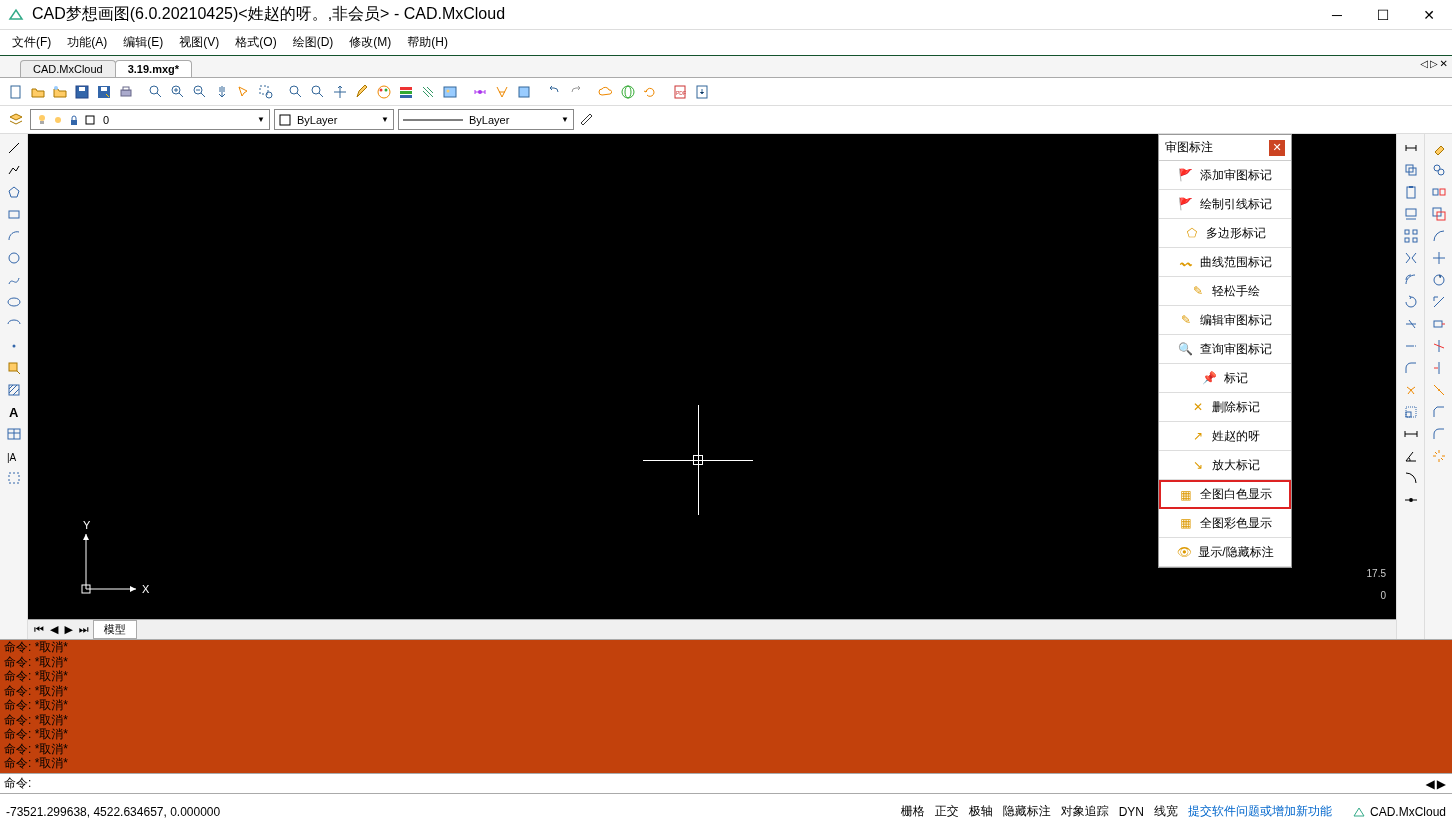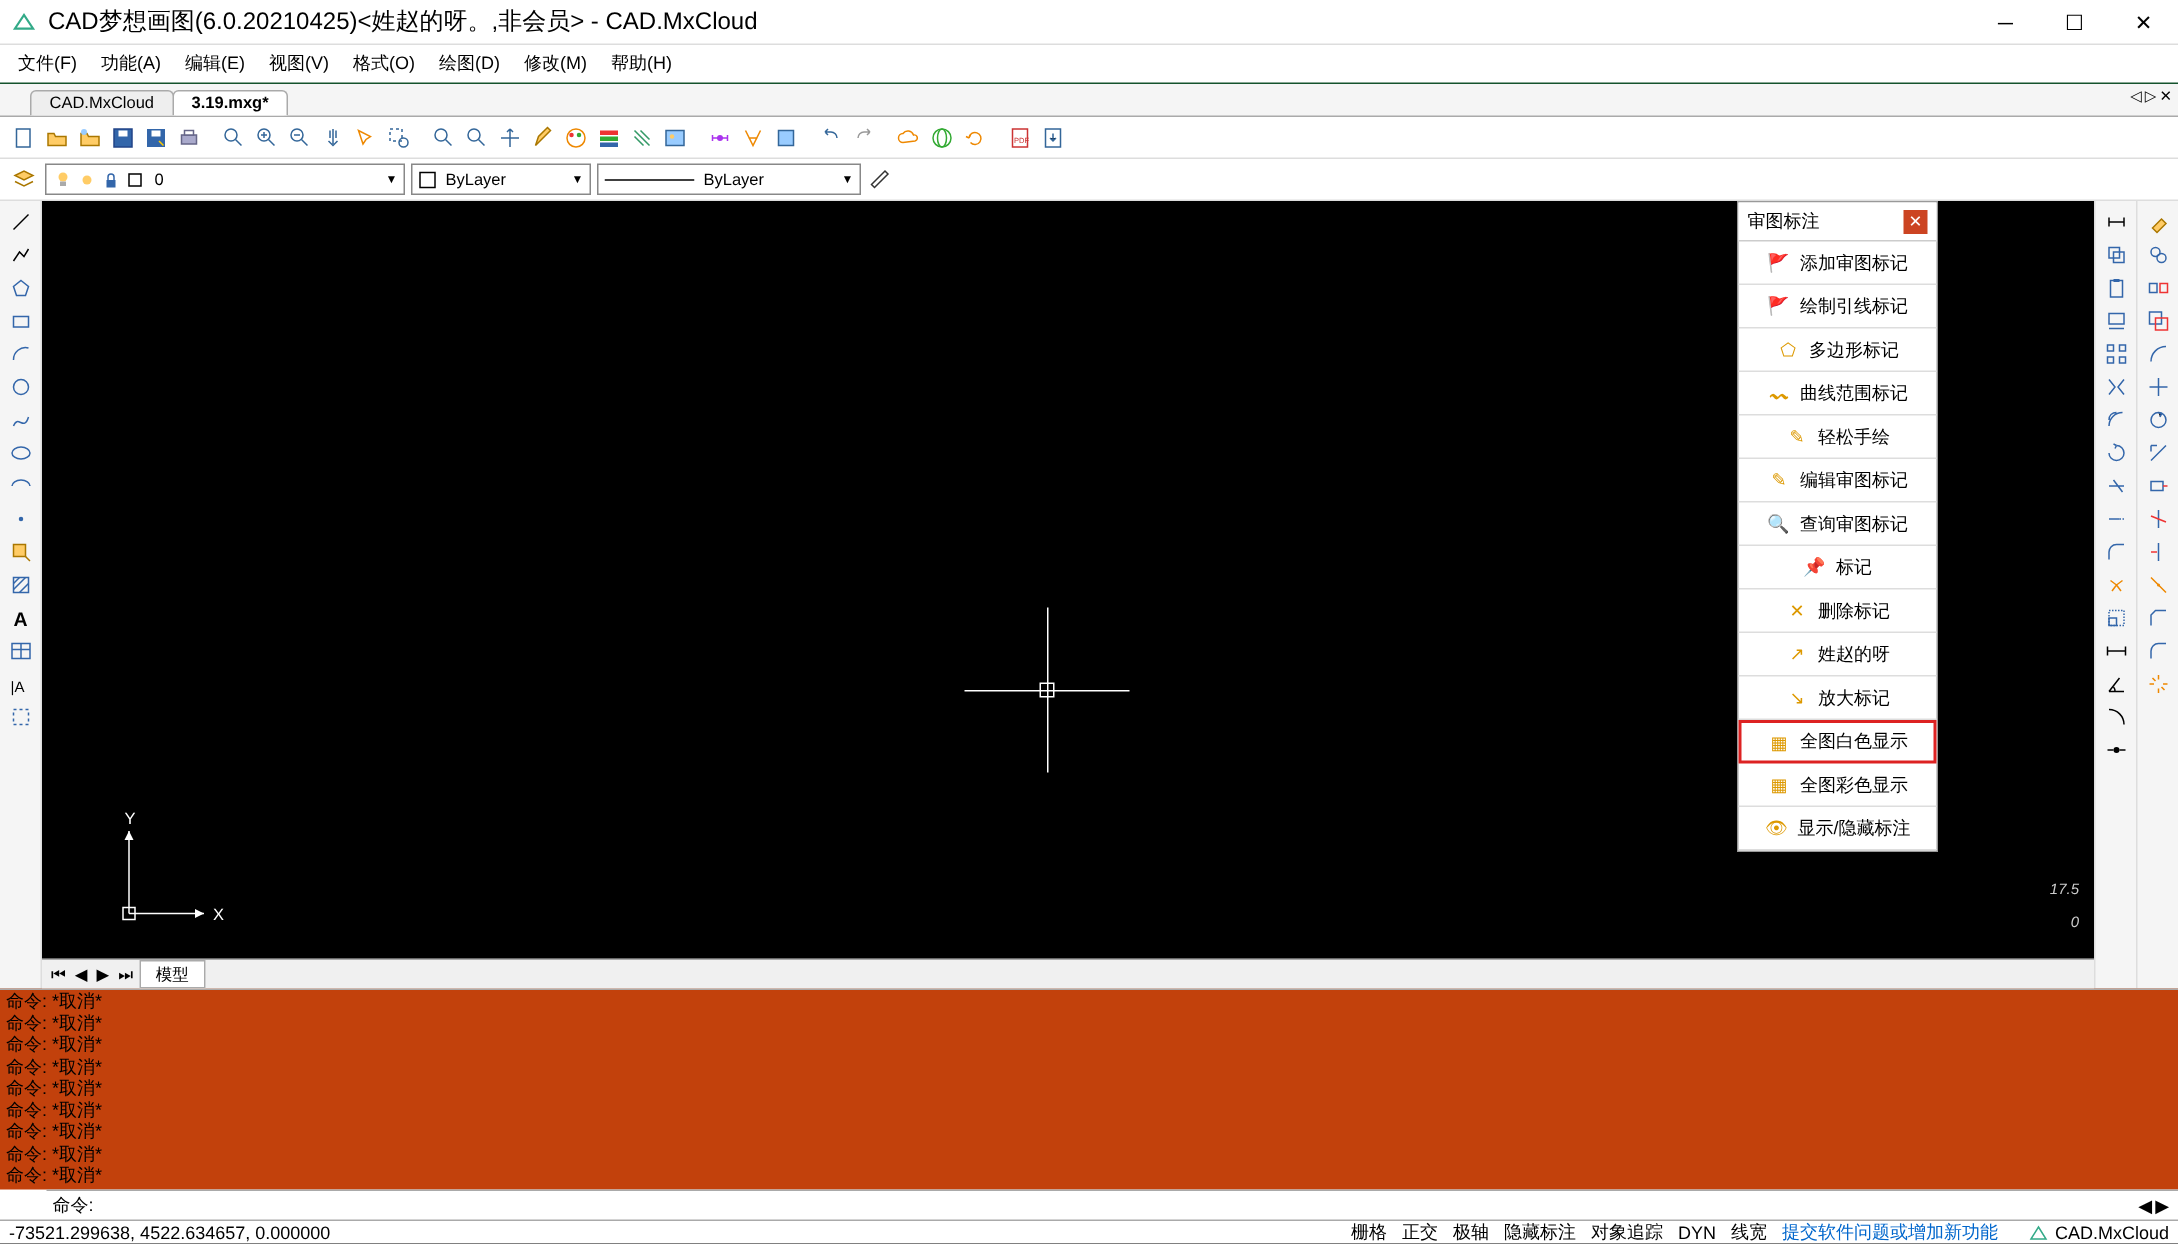--- a/index.html
+++ b/index.html
@@ -32,31 +32,31 @@
 .panel { position: absolute; right: 104px; top: 0px; width: 134px; background: #fff; border: 1px solid #999; box-shadow: 2px 2px 6px rgba(0,0,0,0.3); }
 .panel .phead { height: 26px; display: flex; align-items: center; border-bottom: 1px solid #ccc; padding: 0 6px; font-size: 12px; background: #fff; }
 .panel .phead .close { margin-left: auto; width: 16px; height: 16px; background: #c42; color: #fff; display: flex; align-items: center; justify-content: center; font-size: 11px; }
 .panel .pitem { height: 29px; display: flex; align-items: center; border-bottom: 1px solid #ddd; padding: 0 6px; gap: 6px; font-size: 12px; justify-content: center; }
 .panel .pitem.sel { border: 2px solid #d22; }
 .panel .picon { width: 16px; flex-shrink: 0; display: flex; align-items: center; justify-content: center; }
 .sheettabs { height: 20px; display: flex; align-items: center; border-top: 1px solid #aaa; background: #f0f0f0; font-size: 11px; padding: 0 4px; gap: 2px; }
 .sheettabs .nav { padding: 0 2px; }
 .sheettabs .stab { padding: 1px 10px; background: #fff; border: 1px solid #aaa; }
 .cmdlog { height: 134px; border-top: 1px solid #aaa; background: #c2410c; font-size: 12px; font-family: SimSun, monospace; overflow: hidden; padding: 0 4px; line-height: 14.5px; }
-.cmdinput { height: 20px; border-top: 1px solid #aaa; display: flex; align-items: center; padding: 0 4px; font-size: 12px; margin-left: 31px; }
+.cmdinput { height: 20px; border-top: 1px solid #aaa; display: flex; align-items: center; padding: 0 4px; font-size: 12px; }
 .cmdinput input { flex: 1; border: none; outline: none; font-size: 12px; font-family: SimSun, monospace; margin-left: 4px; }
 .cmdnav { position: absolute; right: 6px; display: flex; gap: 2px; }
-.statusbar { height: 16px; border-top: 1px solid #aaa; display: flex; align-items: center; font-size: 12px; padding: 0 6px; }
+.statusbar { height: 36px; border-top: 1px solid #aaa; display: flex; align-items: center; font-size: 12px; padding: 0 6px; }
 .statusbar .coords { flex: 0 0 auto; }
 .statusbar .sbtns { margin-left: auto; display: flex; gap: 10px; align-items: center; }
 .statusbar .sbtn { }
 .statusbar .link { color: #06c; }
 .statusbar .brand { display: flex; align-items: center; gap: 4px; margin-left: 10px; }
 .cmdrow { position: relative; }
-.scalenum { position: absolute; color: #ccc; font-size: 10px; font-style: italic; }
+.scalenum { position: absolute; color: #ccc; font-size: 10px; }
 svg { display: block; }
 </style>
 </head>
 <body>
 
 <div class="titlebar">
   <div class="logo">
     <svg width="16" height="16" viewBox="0 0 16 16">
         <path d="M2 12 L8 3 L14 12 Z" fill="none" stroke="#3a8" stroke-width="1.5"></path>
       </svg>

